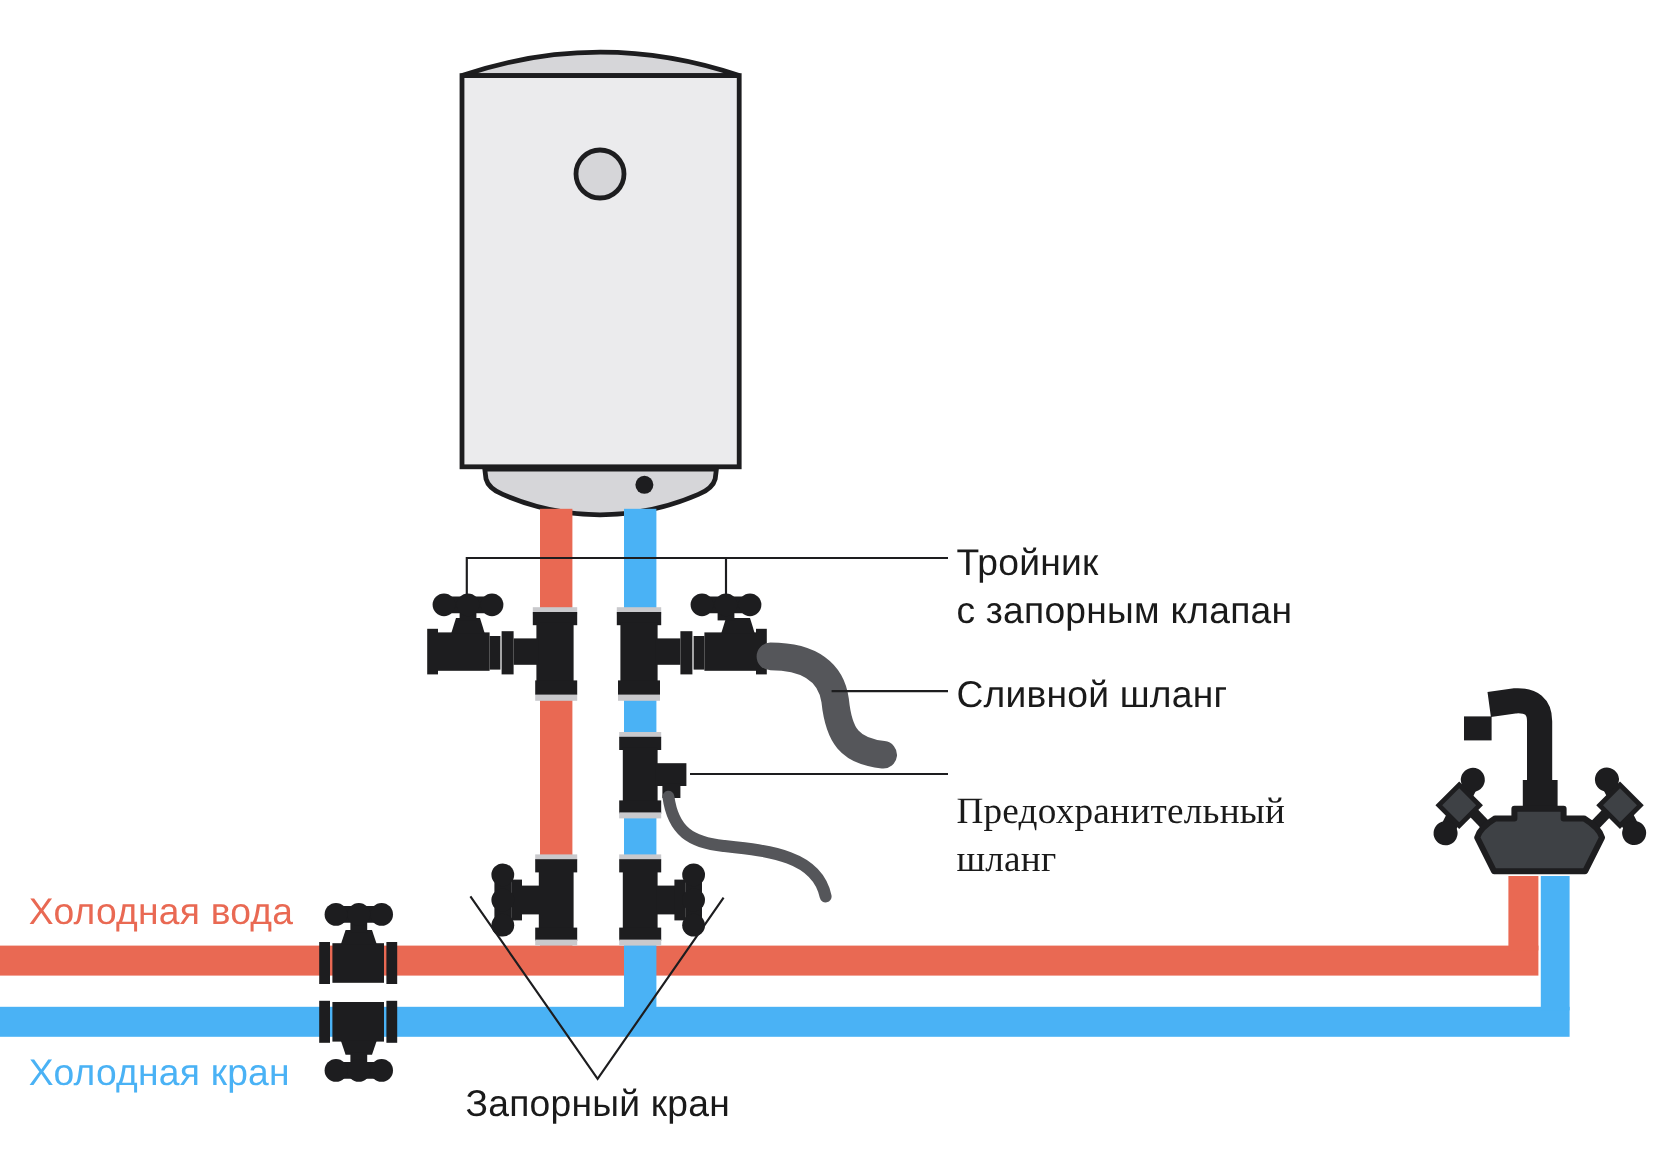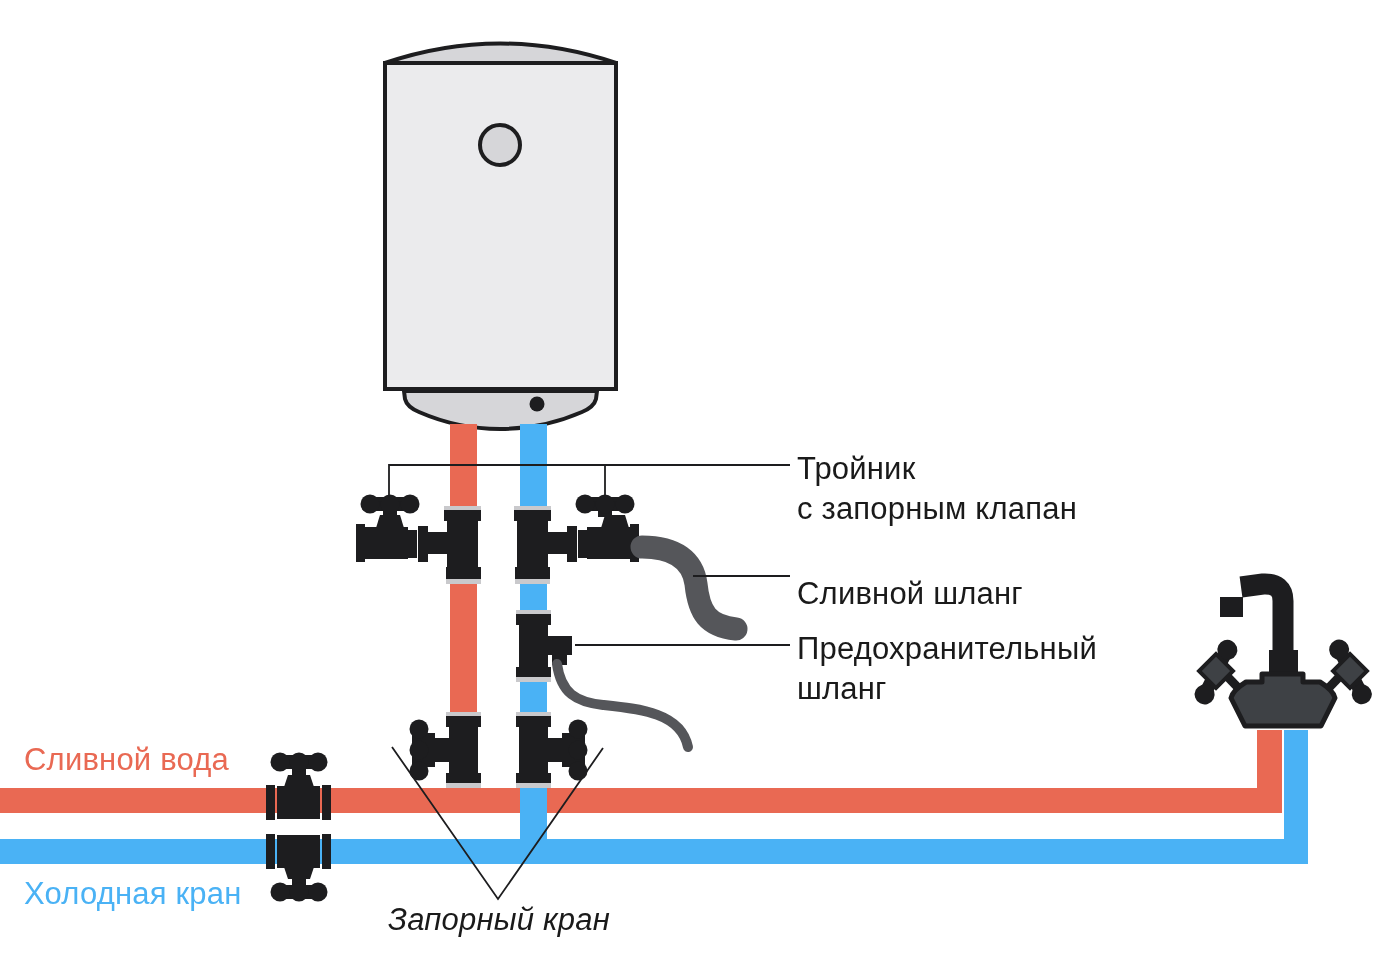--- a/index.html
+++ b/index.html
@@ -212,25 +212,25 @@
       <line class="leader" x1="575" y1="645" x2="790" y2="645"></line>
       <polyline class="leader" points="392,747 498,899 603,748"></polyline>
     </g>
   </svg>
 
   <div class="label" style="left:797px; top:449px;">
     <div>Тройник</div>
     <div>с запорным клапан</div>
   </div>
 
-  <div class="label" style="left:797px; top:574px;">Сливной шланг</div>
-
-  <div class="label" style="left:797px; top:629px;">
+  <div class="label" style="left:797px; top:559px;">Сливной шланг</div>
+
+  <div class="label" style="left:797px; top:656px;font-family:Liberation Serif, serif;">
     <div>Предохранительный</div>
     <div>шланг</div>
   </div>
 
-  <div class="label hot" style="left:24px; top:740px;">Сливной вода</div>
+  <div class="label hot" style="left:24px; top:740px;">Холодная вода</div>
 
   <div class="label cold" style="left:24px; top:874px;">Холодная кран</div>
 
-  <div class="label" style="left:388px; top:900px;font-style:italic;">Запорный кран</div>
+  <div class="label" style="left:388px; top:900px;">Запорный кран</div>
 </div>
 
 </body></html>

